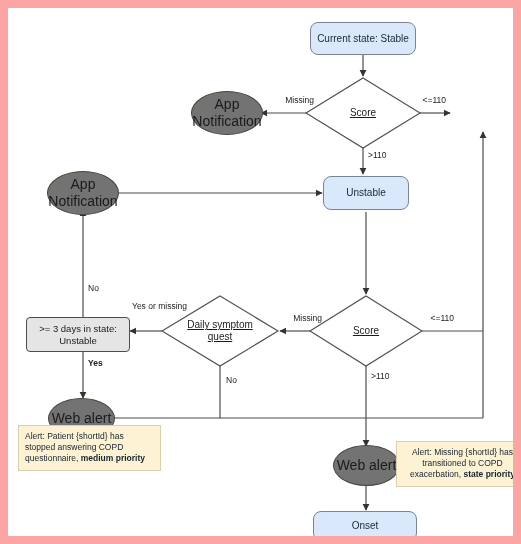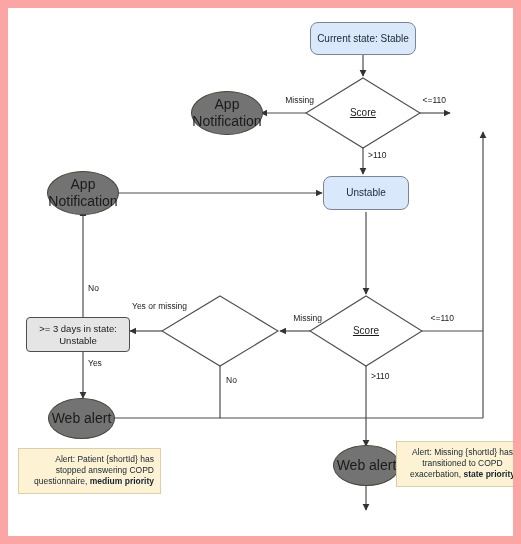--- a/index.html
+++ b/index.html
@@ -132,34 +132,41 @@
 
   <div class="node ellipse" style="left:39px;top:163px;width:72px;height:44px;flex-direction:column;">
     <span>App</span>
     <span>Notification</span>
   </div>
 
   <div class="node diamond-label" style="left:321px;top:315px;width:74px;height:16px;">
     <span>Score</span>
   </div>
 
+  <div class="node diamond-label" style="left:165px;top:307px;width:94px;height:32px;flex-direction:column;">
+    <span>Daily symptom</span>
+    <span>quest</span>
+  </div>
 
   <div class="node rect-white" style="left:18px;top:309px;width:104px;height:35px;flex-direction:column;">
     <span>&gt;= 3 days in state:</span>
     <span>Unstable</span>
   </div>
 
   <div class="node ellipse" style="left:40px;top:390px;width:67px;height:41px;">
     <span>Web alert</span>
   </div>
 
   <div class="node ellipse" style="left:325px;top:437px;width:67px;height:41px;">
     <span>Web alert</span>
   </div>
 
+  <div class="node rect" style="left:305px;top:503px;width:104px;height:30px;">
+    <span>Onset</span>
+  </div>
 
   <div class="edge-label" style="left:262px;top:88px;width:44px;">
     <span>Missing</span>
   </div>
 
   <div class="edge-label" style="left:398px;top:88px;width:40px;">
     <span>&lt;=110</span>
   </div>
 
   <div class="edge-label" style="left:360px;top:143px;width:30px;text-align:left;">
@@ -184,25 +191,25 @@
   </div>
 
   <div class="edge-label" style="left:218px;top:368px;width:24px;text-align:left;">
     <span>No</span>
   </div>
 
   <div class="edge-label" style="left:80px;top:276px;width:24px;text-align:left;">
     <span>No</span>
   </div>
 
-  <div class="edge-label" style="left:80px;top:351px;width:26px;text-align:left;">
+  <div class="edge-label" style="left:80px;top:351px;width:26px;text-align:left;font-weight:bold;">
     <span>Yes</span>
   </div>
 
-  <div class="note" style="position:absolute;left:10px;top:440px;width:129px;text-align:right;">
+  <div class="note" style="position:absolute;left:10px;top:417px;width:129px;text-align:left;">
     <span>Alert: Patient {shortId} has stopped answering COPD questionnaire, </span><b>medium priority</b>
   </div>
 
   <div class="note" style="position:absolute;left:388px;top:433px;width:119px;text-align:center;">
     <span>Alert: Missing {shortId} has transitioned to COPD exacerbation, </span><b>state priority</b>
   </div>
 
 </div>
 
 </body></html>

